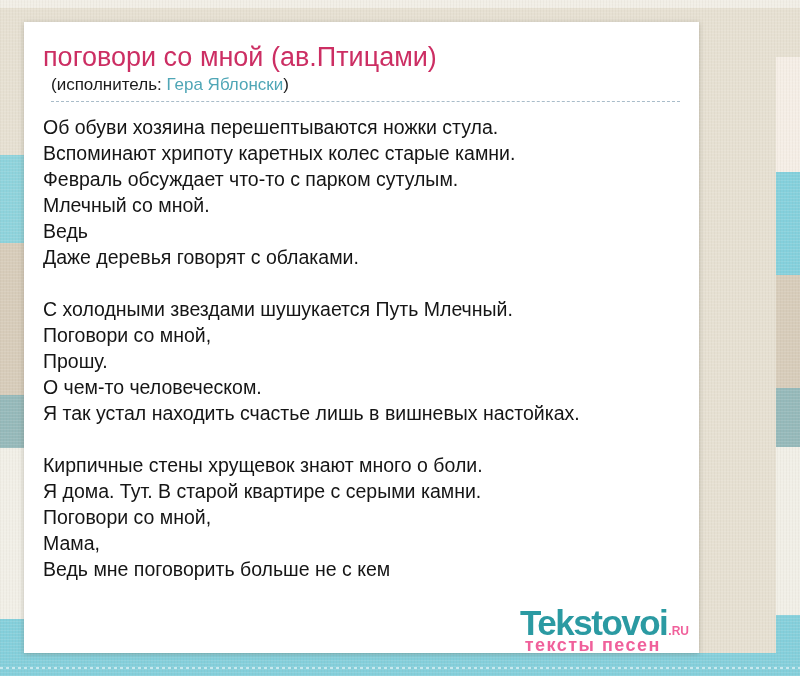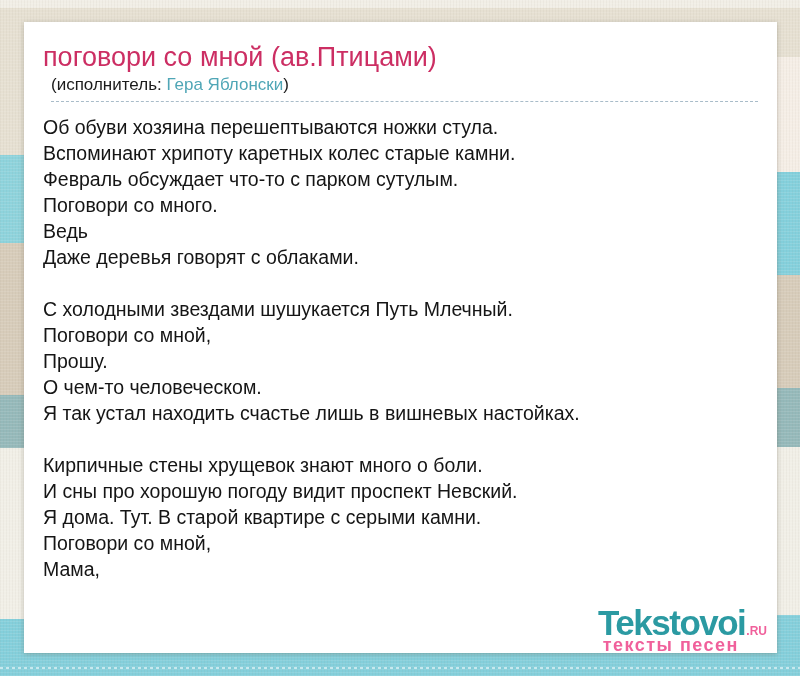--- a/index.html
+++ b/index.html
@@ -49,21 +49,21 @@
     position:absolute; left:24px; right:24px; top:653px; height:23px;
     background:#84cfdb;
   }
   .bottom-dotted {
     position:absolute; left:0; right:0; top:667px; height:2px;
     background:repeating-linear-gradient(to right, rgba(255,255,255,.55) 0 3px, transparent 3px 6px);
     z-index:3;
   }
   .panel {
     position:absolute; left:24px; top:22px;
-    width:753px; height:631px;
+    width:675px; height:631px;
     background:#ffffff;
     box-shadow:0 1px 5px rgba(90,85,70,.35);
     box-sizing:border-box;
     padding:20px 19px 0 19px;
     z-index:4;
   }
   .page-title {
     margin:0;
     font-size:27px;
     font-weight:400;
@@ -128,35 +128,35 @@
 <div class="panel">
 
   <h1 class="page-title">поговори со мной (ав.Птицами)</h1>
 
   <div class="subtitle"><span>(исполнитель: </span><span class="artist-link">Гера Яблонски</span><span>)</span></div>
 
   <div class="lyrics">
     <div class="lyric-line">Об обуви хозяина перешептываются ножки стула.</div>
     <div class="lyric-line">Вспоминают хрипоту каретных колес старые камни.</div>
     <div class="lyric-line">Февраль обсуждает что-то с парком сутулым.</div>
-    <div class="lyric-line">Поговори со много.</div>
+    <div class="lyric-line">Млечный со мной.</div>
     <div class="lyric-line">Ведь</div>
     <div class="lyric-line">Даже деревья говорят с облаками.</div>
     <div class="stanza-gap"></div>
     <div class="lyric-line">С холодными звездами шушукается Путь Млечный.</div>
     <div class="lyric-line">Поговори со мной,</div>
     <div class="lyric-line">Прошу.</div>
     <div class="lyric-line">О чем-то человеческом.</div>
     <div class="lyric-line">Я так устал находить счастье лишь в вишневых настойках.</div>
     <div class="stanza-gap"></div>
     <div class="lyric-line">Кирпичные стены хрущевок знают много о боли.</div>
-    <div class="lyric-line">И сны про хорошую погоду видит проспект Невский.</div>
     <div class="lyric-line">Я дома. Тут. В старой квартире с серыми камни.</div>
     <div class="lyric-line">Поговори со мной,</div>
     <div class="lyric-line">Мама,</div>
+    <div class="lyric-line">Ведь мне поговорить больше не с кем</div>
   </div>
 
   <div class="site-logo">
     <div><span class="logo-main">Tekstovoi</span><span class="logo-tld">.RU</span></div>
     <div class="logo-tagline">тексты песен</div>
   </div>
 
 </div>
 
 </body></html>

